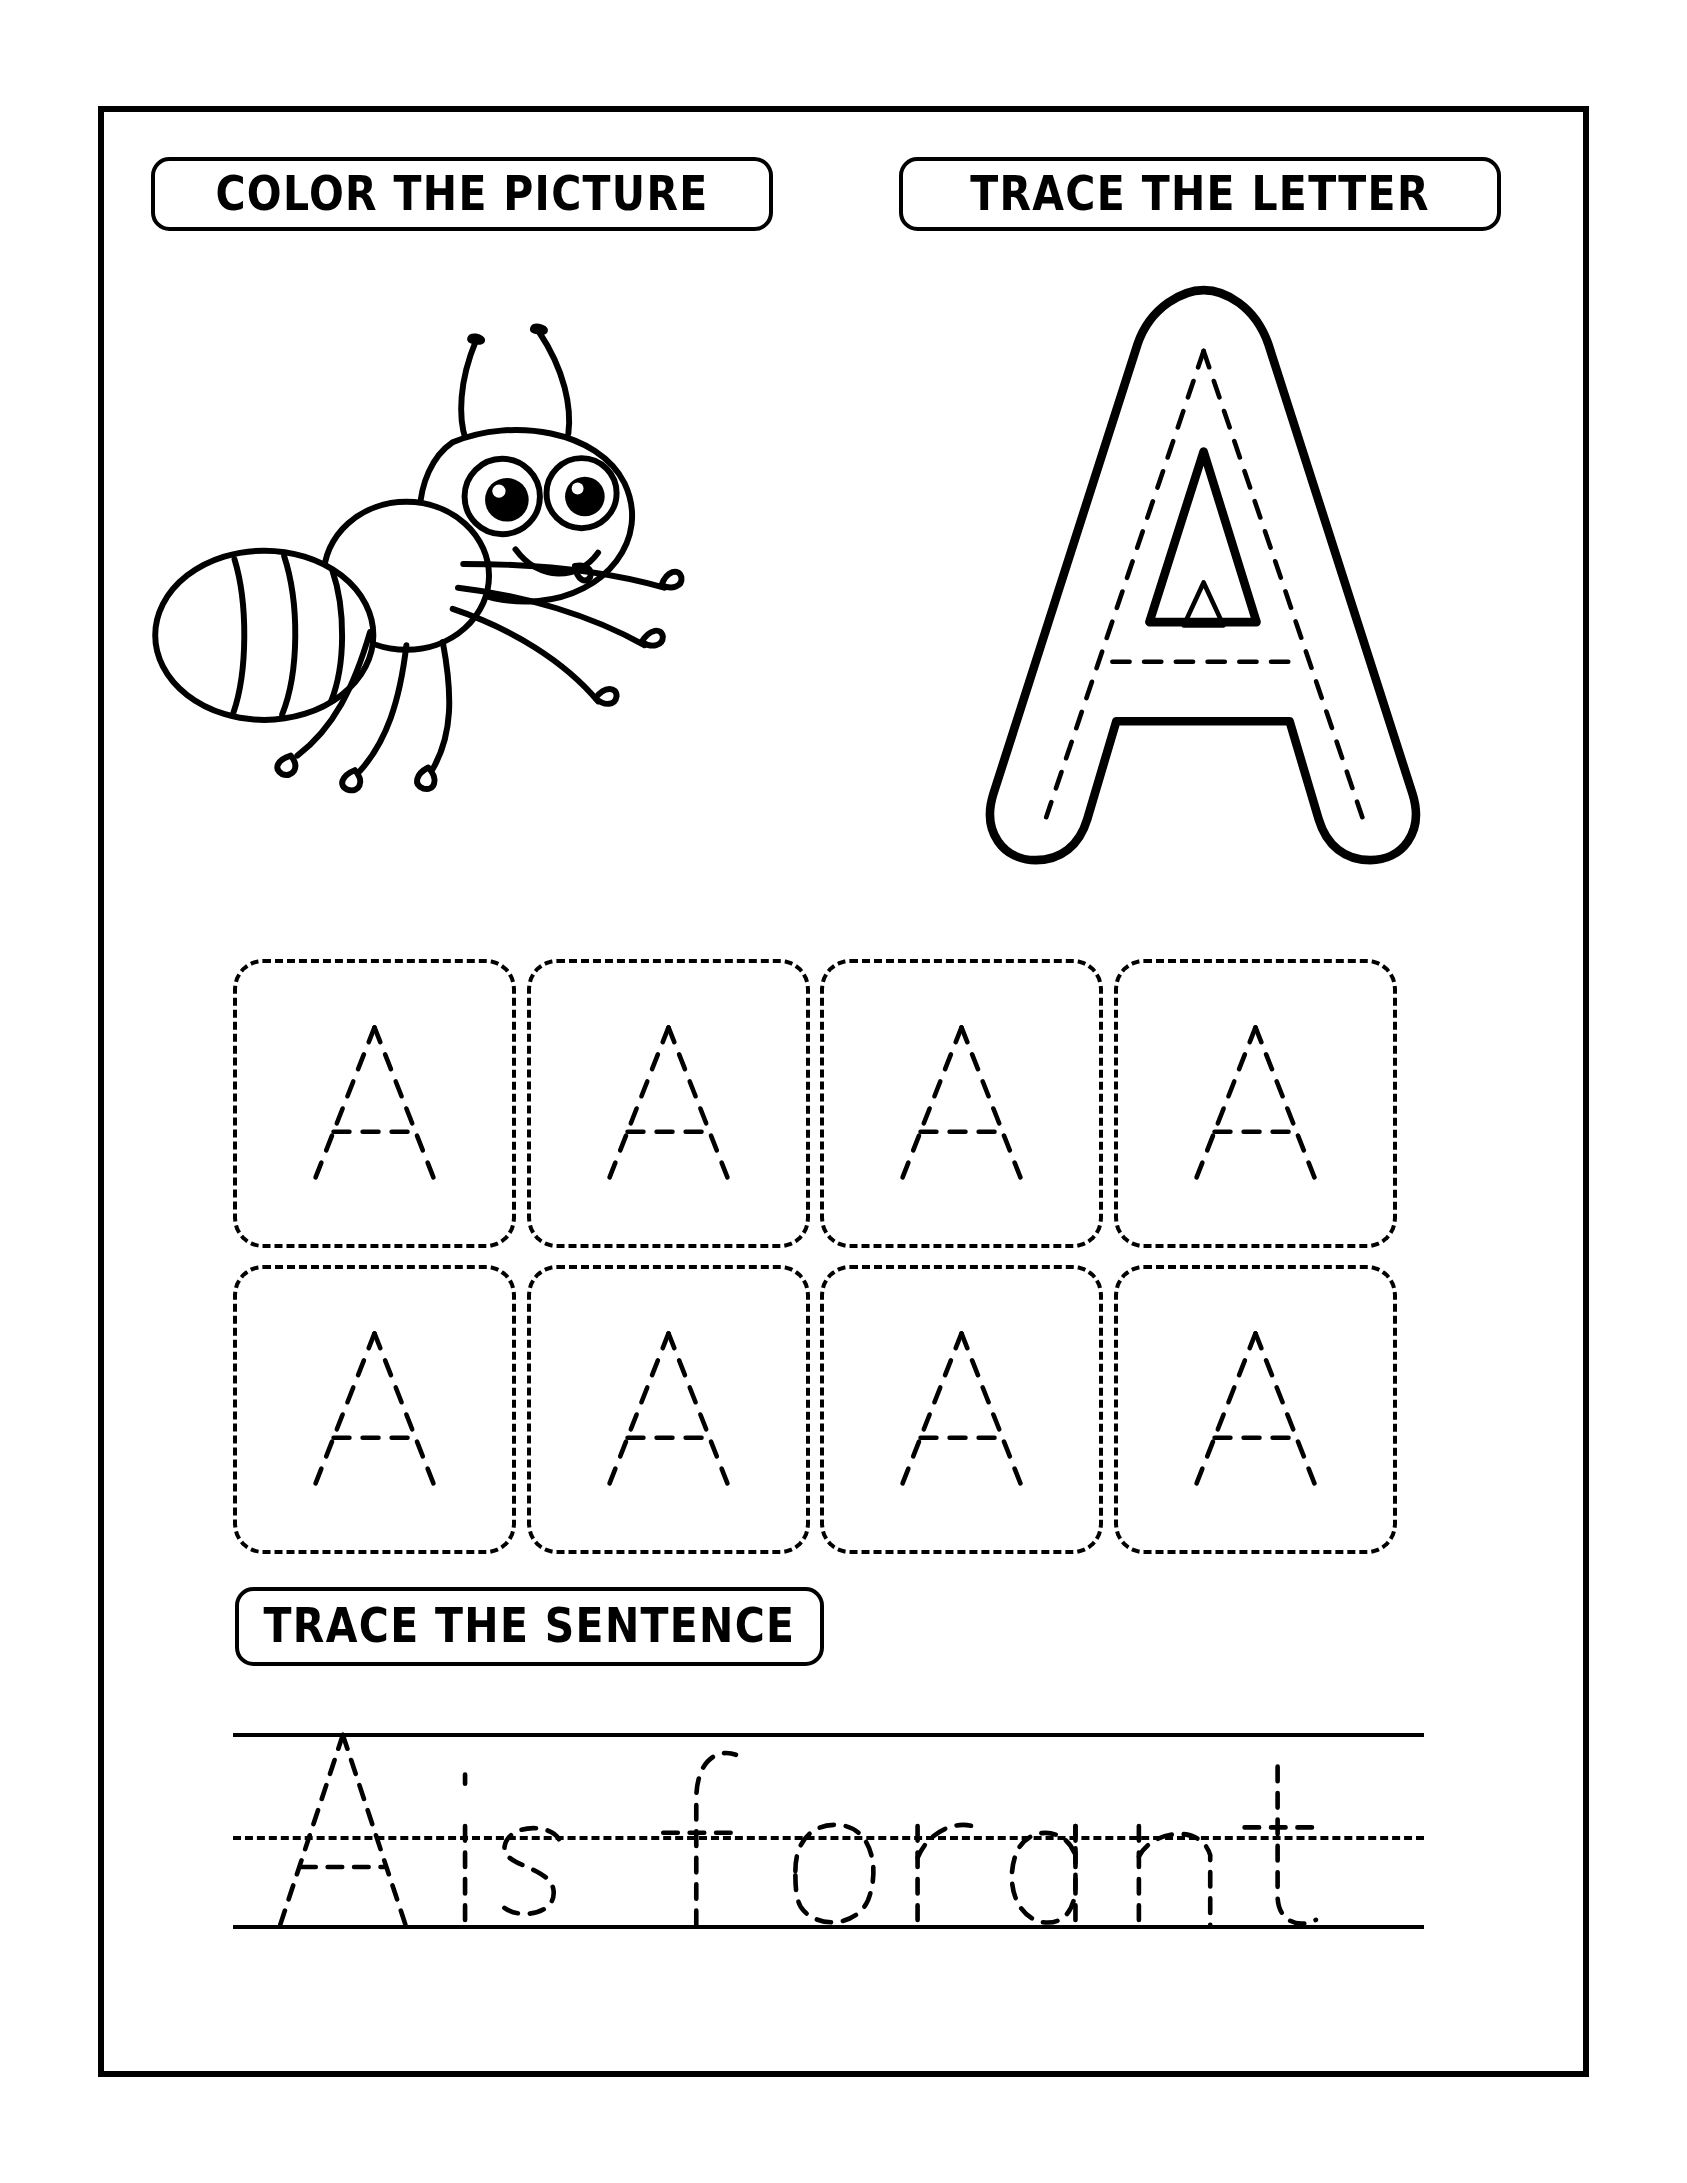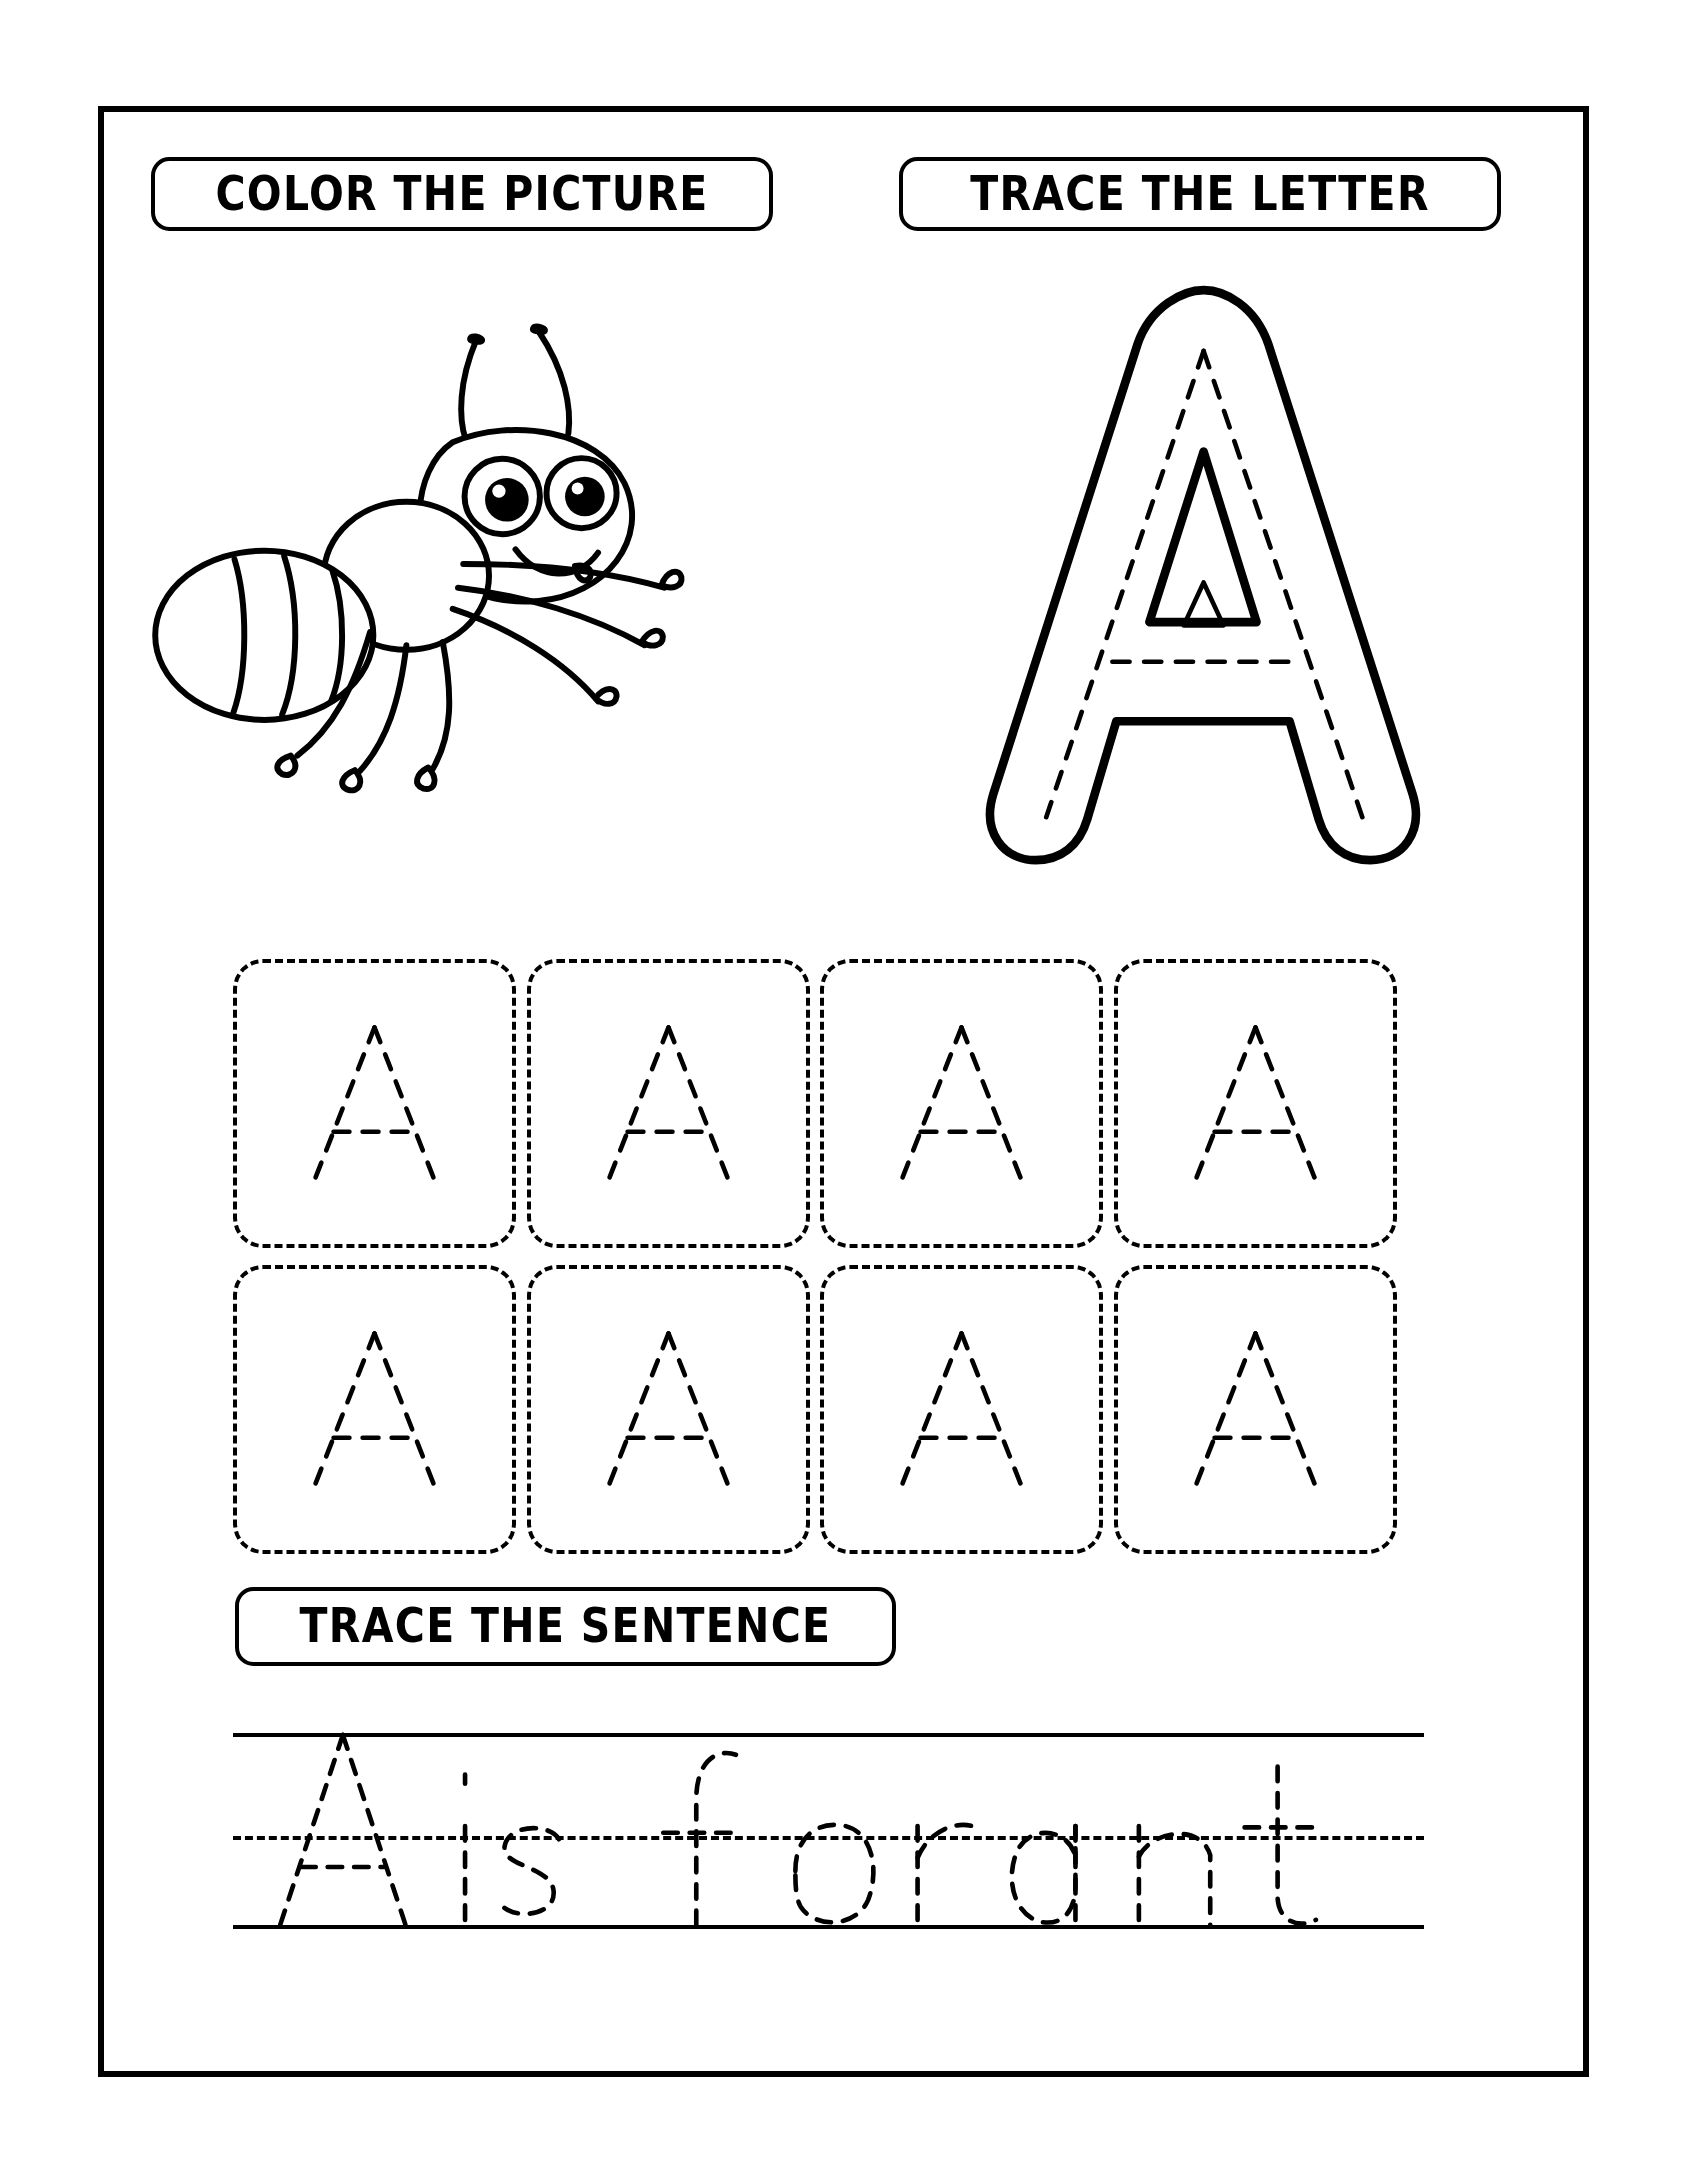--- a/index.html
+++ b/index.html
@@ -51,21 +51,21 @@
     letter-spacing: 1.3px;
     color: #000;
     white-space: nowrap;
     font-size: 41px;
     line-height: 1;
     transform: scaleY(1.18);
   }
 
   #pill-color  { left: 151px; top: 157px;  width: 622px;  height: 74px; }
   #pill-trace  { left: 899px; top: 157px; width: 602px;  height: 74px; }
-  #pill-sent   { left: 235px; top: 1587px; width: 661px; height: 79px; }
+  #pill-sent   { left: 235px; top: 1587px; width: 589px; height: 79px; }
 
   
   #picture-area {
     position: absolute;
     left: 142px;
     top: 265px;
     width: 661px;
     height: 615px;
   }
 

